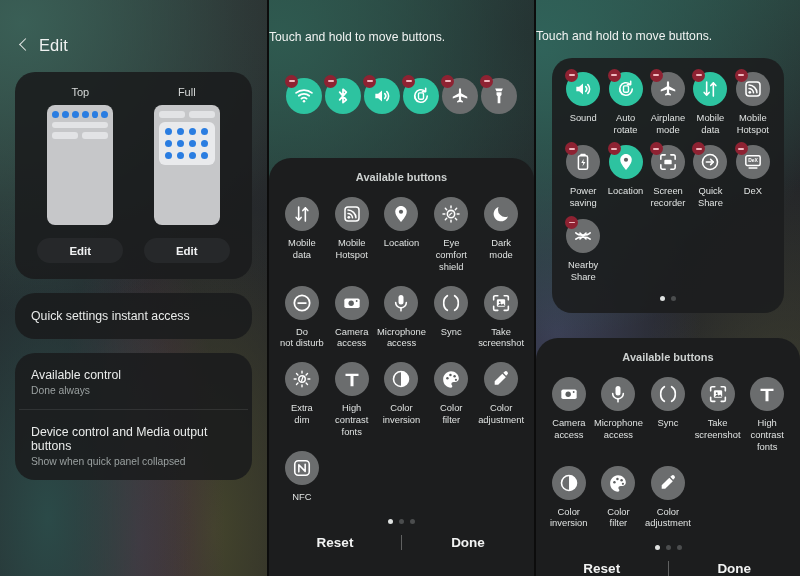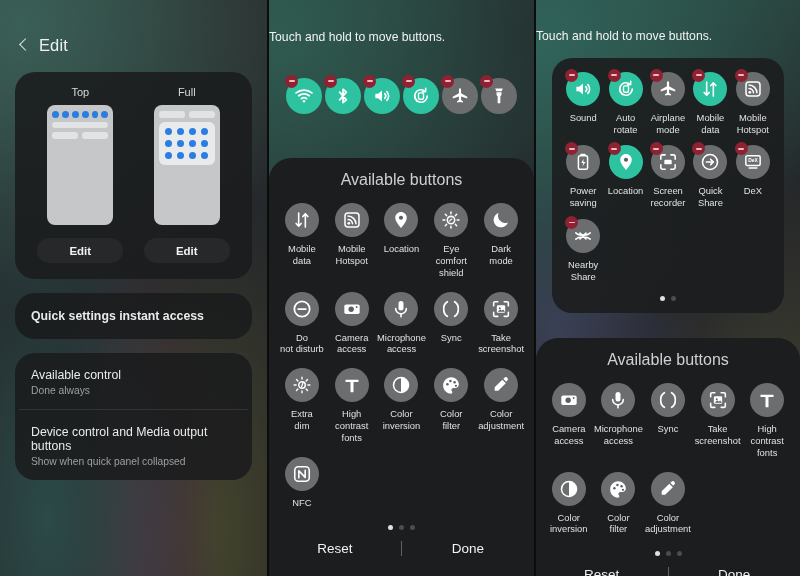--- a/index.html
+++ b/index.html
@@ -88,21 +88,21 @@
   }
   .tile-row { display: flex; gap: 5px; justify-content: center; }
   .edit-btn {
     margin: 13px auto 0; width: 86px; height: 25px;
     border-radius: 13px; background: #26282a;
     color: #f1f2f3; font-size: 11.5px; font-weight: bold;
     display: flex; align-items: center; justify-content: center;
     border: none; cursor: pointer; font-family: inherit;
   }
 
-  .card-simple { margin-top: 14px; padding: 16px 16px; font-weight: bold; }
+  .card-simple { margin-top: 14px; padding: 16px 16px; }
   .row-title { color: #e9ebea; font-size: 12.3px; }
   .row-sub { color: #9aa0a0; font-size: 10.3px; margin-top: 3px; }
   .divider { height: 1px; background: rgba(255,255,255,.09); margin: 0 4px; }
   .card-two { margin-top: 14px; }
   .card-two .blk { padding: 15px 16px 13px; }
 
   
   .hint {
     position: relative; 
     color: #f1f3f2; font-size: 12.2px; line-height: 1.45;
@@ -127,21 +127,21 @@
     width: 13px; height: 13px; border-radius: 50%;
     background: #8e2232; display: flex; align-items: center; justify-content: center;
   }
   .badge i { display: block; width: 6px; height: 1.7px; background: #f0b8bf; border-radius: 1px; }
 
   .avail-card {
     position: absolute; left: 0; right: 0; bottom: 0;
     background: #1c1d1e;
     border-radius: 22px 22px 0 0;
   }
-  .avail-title { text-align: center; color: #cdd1d0; font-size: 16px; padding: 13px 0 0; }
+  .avail-title { text-align: center; color: #cdd1d0; font-size: 11px; padding: 13px 0 0; font-weight: bold; }
   .grid {
     display: grid; grid-template-columns: repeat(5, 1fr);
     padding: 14px 8px 0;
   }
   .cell { text-align: center; padding-bottom: 13px; }
   .cell .ic {
     width: 34px; height: 34px; border-radius: 50%;
     background: #6b6d6e; margin: 0 auto 6px;
     display: flex; align-items: center; justify-content: center;
   }
@@ -150,21 +150,21 @@
   .pager { display: flex; gap: 6px; justify-content: center; padding: 3px 0 0; }
   .pager span { width: 5px; height: 5px; border-radius: 50%; background: #4b4d4e; }
   .pager span.act { background: #dfe2e1; }
 
   .footer {
     display: flex; align-items: center; justify-content: center;
     padding: 11px 0 13px;
   }
   .footer button {
     flex: 1; background: none; border: none; cursor: pointer;
-    color: #f2f3f3; font-size: 13.5px; font-weight: normal; font-family: inherit;
+    color: #f2f3f3; font-size: 13.5px; font-weight: bold; font-family: inherit;
   }
   .vsep { width: 1px; height: 15px; background: rgba(255,255,255,.3); }
 
   
   .top-card {
     position: relative; margin: 12px 16px 0;
     border-radius: 20px; background: rgba(28,29,30,.9);
     padding: 14px 6px 12px;
   }
   .top-card .grid { padding: 0 4px; }

